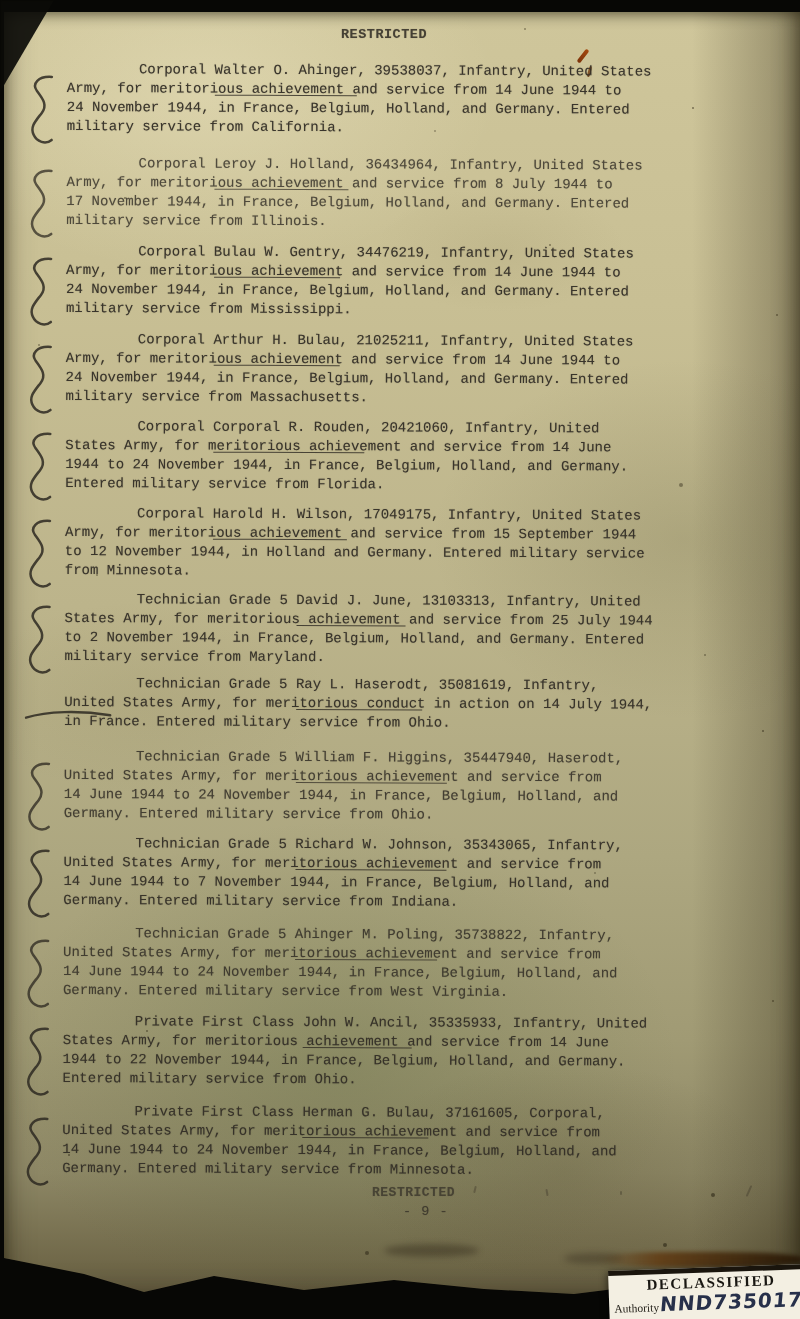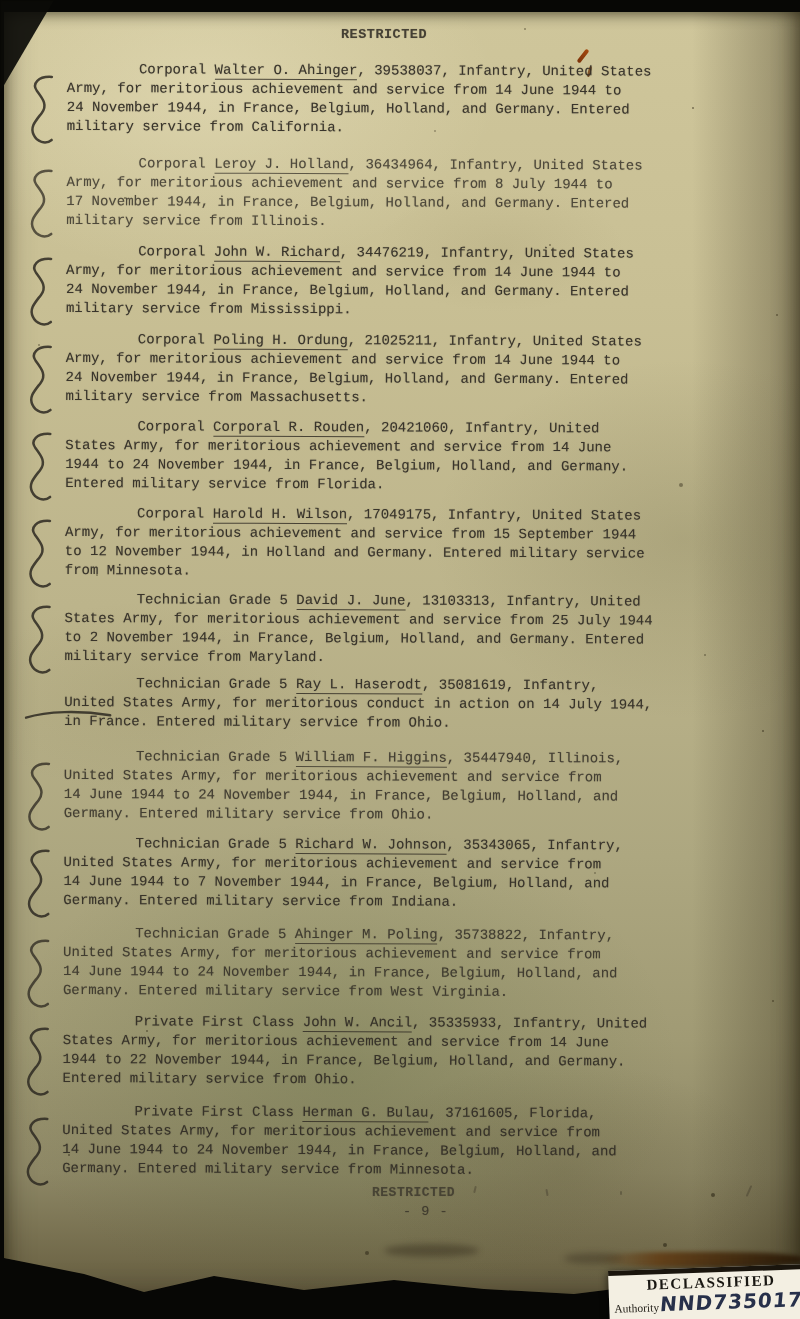--- a/index.html
+++ b/index.html
@@ -74,21 +74,21 @@
   .entry:nth-child(6){margin-bottom:10px;}
   .entry:nth-child(7){margin-bottom:8px;}
   .entry:nth-child(8){margin-bottom:16px;}
   .entry:nth-child(9){margin-bottom:11px;}
   .entry:nth-child(10){margin-bottom:14px;}
   .entry:nth-child(12){margin-bottom:14px;}
   .entry:nth-child(2){opacity:.86;}
   .entry:nth-child(9),.entry:nth-child(11){opacity:.9;}
   .tline{white-space:nowrap;position:relative;z-index:2;height:19px;}
   .tline.first{padding-left:72px;}
-  .uname{border-bottom:1.3px solid rgba(50,46,38,.85);padding-bottom:1px;}
+  .uname{border-bottom:1.3px solid rgba(50,46,38,.85);padding-bottom:17px;}
   
   .mark{position:absolute;left:-44px;top:14px;width:38px;height:74px;z-index:1;opacity:.85;}
   .mark svg{display:none;width:100%;height:100%;}
   .mark.s-curve .svg-s{display:block;}
   .mark.dash{left:-40px;top:34px;width:88px;height:14px;}
   .mark.dash .svg-dash{display:block;}
   .mark path{fill:none;stroke:#2e2a22;stroke-width:2.5;stroke-linecap:round;}
   
   .stamp{position:absolute;left:608px;top:1271px;width:205px;height:58px;
     transform:rotate(-2deg);transform-origin:left top;background:#f3efe2;
@@ -148,36 +148,36 @@
           </div>
   </div>
 
   <div class="entry">
     <span class="mark s-curve">
       <svg class="svg-s" viewBox="0 0 38 74">
         <path d="M29 3 C15 2 9 10 14 17 C20 25 25 31 19 39 C13 47 7 53 11 61 C14 68 23 71 29 66"></path>
       </svg>
 
     </span>
-    <div class="tline first"><span>Corporal </span><span class="uname">John W. Richard</span><span>, 34476219, Infantry, United States</span></div>
+    <div class="tline first"><span>Corporal </span><span class="uname">Bulau W. Gentry</span><span>, 34476219, Infantry, United States</span></div>
     <div class="entry-lines">
             <div class="tline">Army, for meritorious achievement and service from 14 June 1944 to</div>
             <div class="tline">24 November 1944, in France, Belgium, Holland, and Germany. Entered</div>
             <div class="tline">military service from Mississippi.</div>
           </div>
   </div>
 
   <div class="entry">
     <span class="mark s-curve">
       <svg class="svg-s" viewBox="0 0 38 74">
         <path d="M29 3 C15 2 9 10 14 17 C20 25 25 31 19 39 C13 47 7 53 11 61 C14 68 23 71 29 66"></path>
       </svg>
 
     </span>
-    <div class="tline first"><span>Corporal </span><span class="uname">Poling H. Ordung</span><span>, 21025211, Infantry, United States</span></div>
+    <div class="tline first"><span>Corporal </span><span class="uname">Arthur H. Bulau</span><span>, 21025211, Infantry, United States</span></div>
     <div class="entry-lines">
             <div class="tline">Army, for meritorious achievement and service from 14 June 1944 to</div>
             <div class="tline">24 November 1944, in France, Belgium, Holland, and Germany. Entered</div>
             <div class="tline">military service from Massachusetts.</div>
           </div>
   </div>
 
   <div class="entry">
     <span class="mark s-curve">
       <svg class="svg-s" viewBox="0 0 38 74">
@@ -237,21 +237,21 @@
           </div>
   </div>
 
   <div class="entry">
     <span class="mark s-curve">
       <svg class="svg-s" viewBox="0 0 38 74">
         <path d="M29 3 C15 2 9 10 14 17 C20 25 25 31 19 39 C13 47 7 53 11 61 C14 68 23 71 29 66"></path>
       </svg>
 
     </span>
-    <div class="tline first"><span>Technician Grade 5 </span><span class="uname">William F. Higgins</span><span>, 35447940, Illinois,</span></div>
+    <div class="tline first"><span>Technician Grade 5 </span><span class="uname">William F. Higgins</span><span>, 35447940, Haserodt,</span></div>
     <div class="entry-lines">
             <div class="tline">United States Army, for meritorious achievement and service from</div>
             <div class="tline">14 June 1944 to 24 November 1944, in France, Belgium, Holland, and</div>
             <div class="tline">Germany. Entered military service from Ohio.</div>
           </div>
   </div>
 
   <div class="entry">
     <span class="mark s-curve">
       <svg class="svg-s" viewBox="0 0 38 74">
@@ -297,21 +297,21 @@
           </div>
   </div>
 
   <div class="entry">
     <span class="mark s-curve">
       <svg class="svg-s" viewBox="0 0 38 74">
         <path d="M29 3 C15 2 9 10 14 17 C20 25 25 31 19 39 C13 47 7 53 11 61 C14 68 23 71 29 66"></path>
       </svg>
 
     </span>
-    <div class="tline first"><span>Private First Class </span><span class="uname">Herman G. Bulau</span><span>, 37161605, Florida,</span></div>
+    <div class="tline first"><span>Private First Class </span><span class="uname">Herman G. Bulau</span><span>, 37161605, Corporal,</span></div>
     <div class="entry-lines">
             <div class="tline">United States Army, for meritorious achievement and service from</div>
             <div class="tline">14 June 1944 to 24 November 1944, in France, Belgium, Holland, and</div>
             <div class="tline">Germany. Entered military service from Minnesota.</div>
           </div>
   </div>
 </div>
 
     <div class="footer-classification ink">RESTRICTED</div>
     <div class="page-number ink">- 9 -</div>

